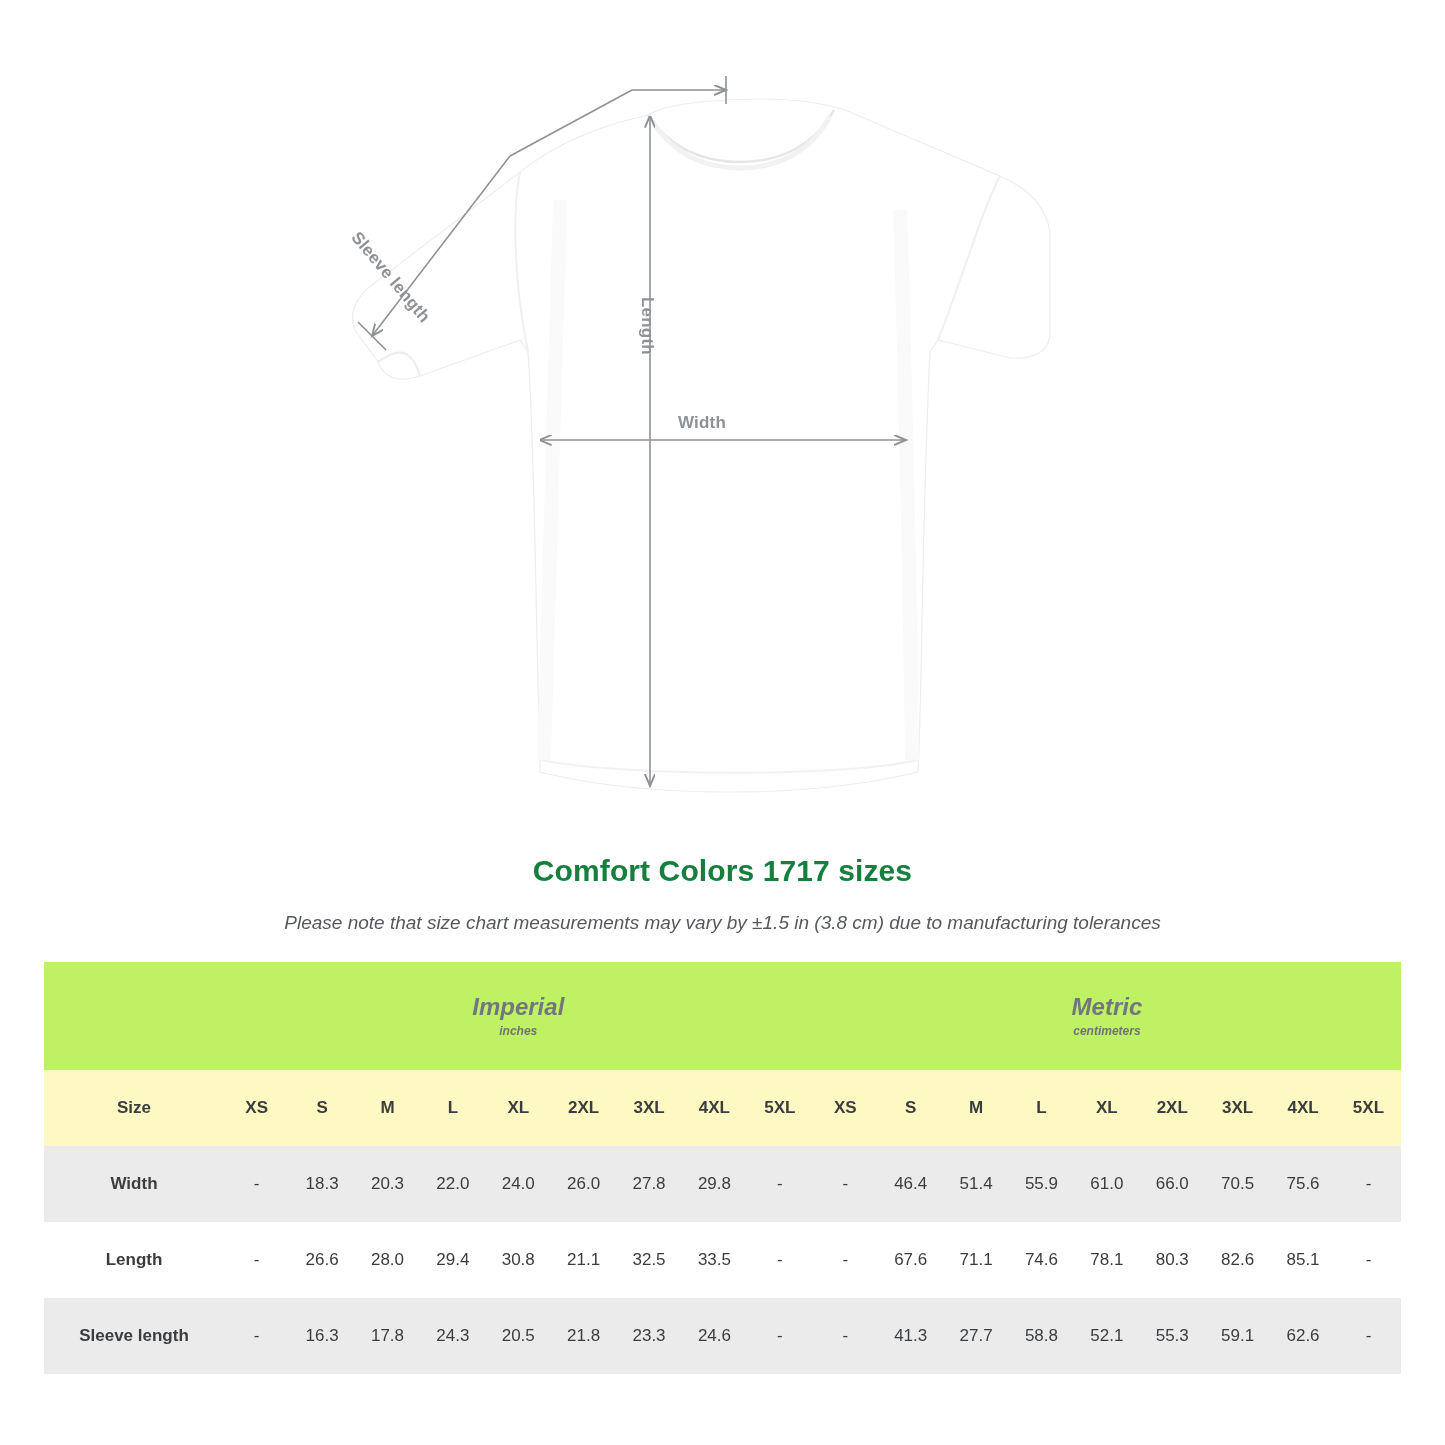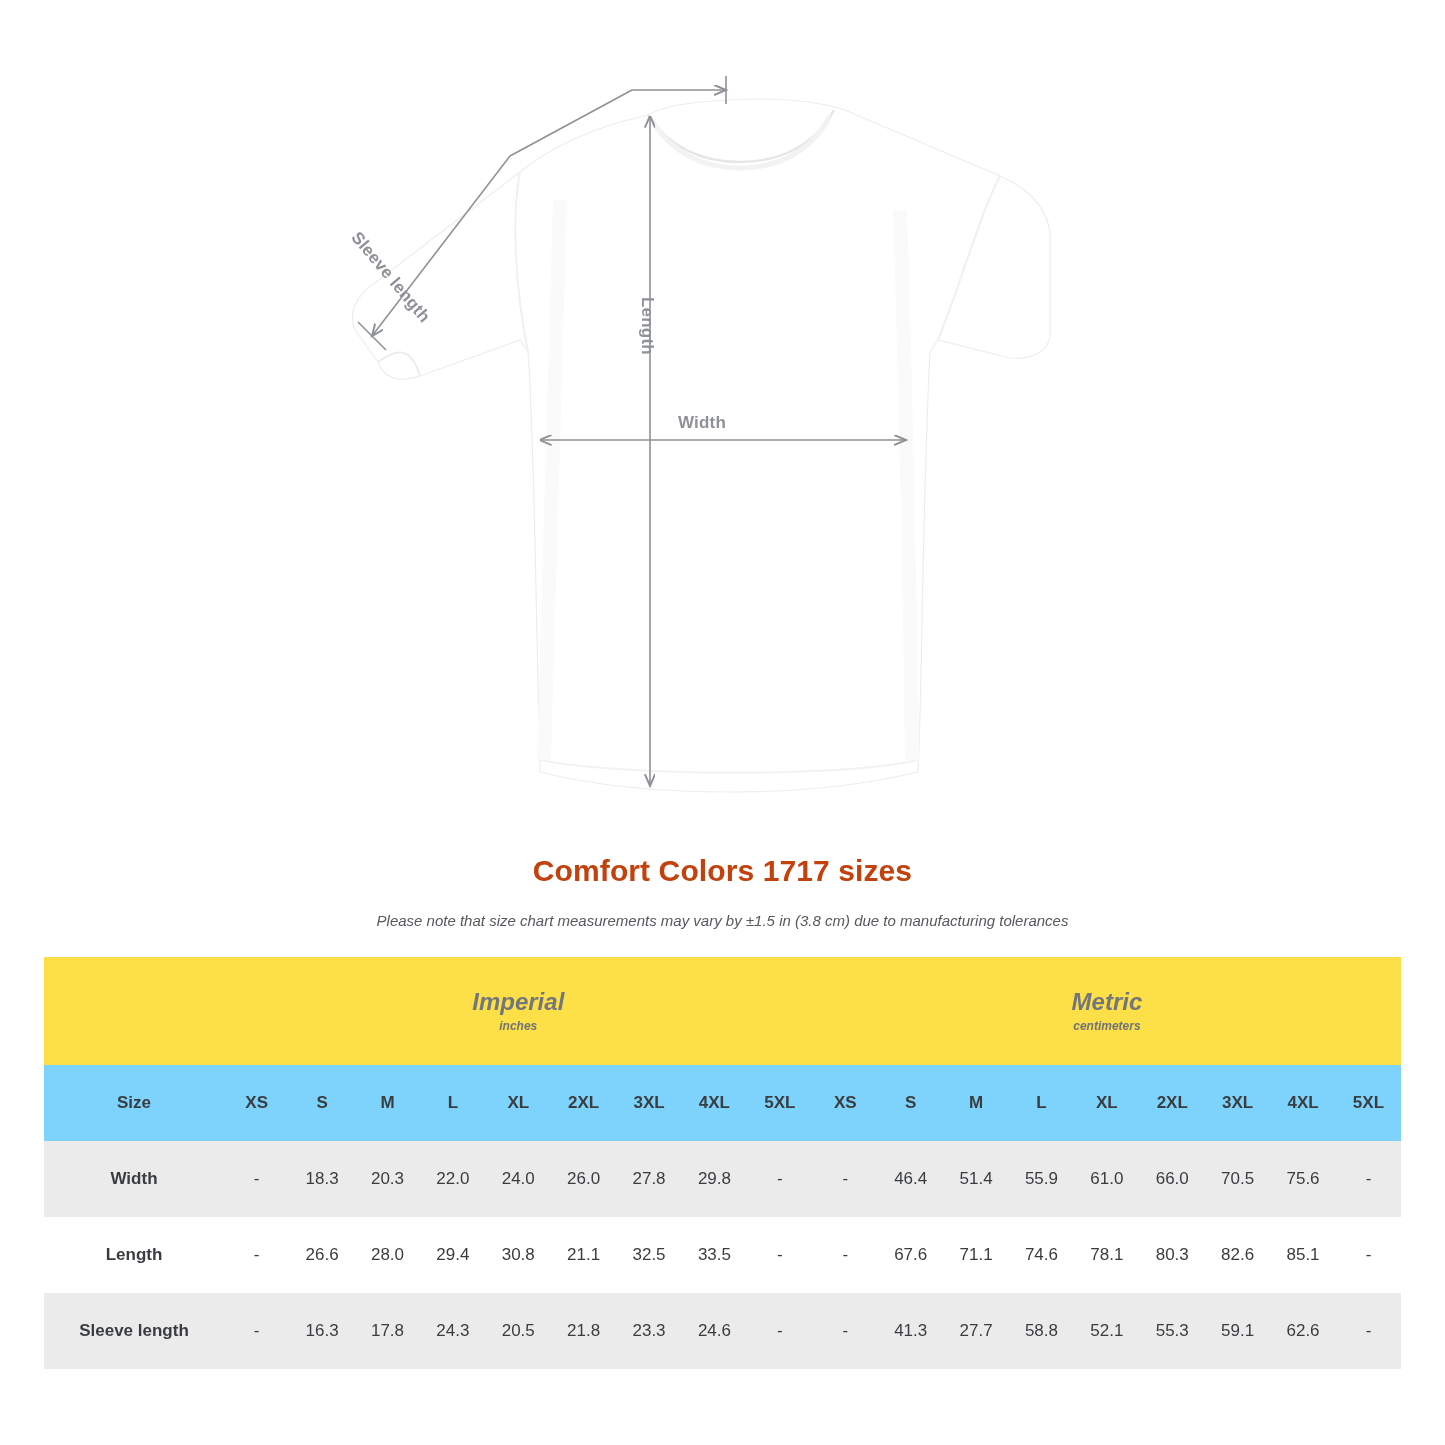--- a/index.html
+++ b/index.html
@@ -57,26 +57,26 @@
   }
 
   
   .title-block {
     text-align: center;
     margin-top: 24px;
   }
   .chart-title {
     font-size: 30px;
     font-weight: bold;
-    color: #c2410c;
+    color: #15803d;
     margin: 18px;
     letter-spacing: 0.1px;
   }
   .chart-note {
-    font-size: 15px;
+    font-size: 19px;
     font-style: italic;
     color: #55595e;
     margin-top: 24px;
   }
 
   
   .table-wrap {
     margin-top: 28px;
     padding: 0 44px;
   }
@@ -87,39 +87,39 @@
   }
   table.size-table th,
   table.size-table td {
     text-align: center;
     font-size: 17px;
     color: #3a3d40;
     padding: 0;
     height: 76px;
   }
   .unit-head {
-    background: #fde047;
+    background: #bef264;
     height: 108px;
   }
   .unit-title {
     font-size: 24px;
     font-weight: bold;
     font-style: italic;
     color: #73777b;
     line-height: 1.25;
   }
   .unit-sub {
     font-size: 12px;
     font-style: italic;
     color: #6f7377;
     line-height: 1.5;
   }
   .row-header th,
   .row-header td {
-    background: #7dd3fc;
+    background: #fef9c3;
     font-weight: bold;
     font-size: 18px;
     color: #2f3234;
     height: 82px;
   }
   .row-shaded td,
   .row-shaded th {
     background: #ebebeb;
   }
   .row-plain td,

